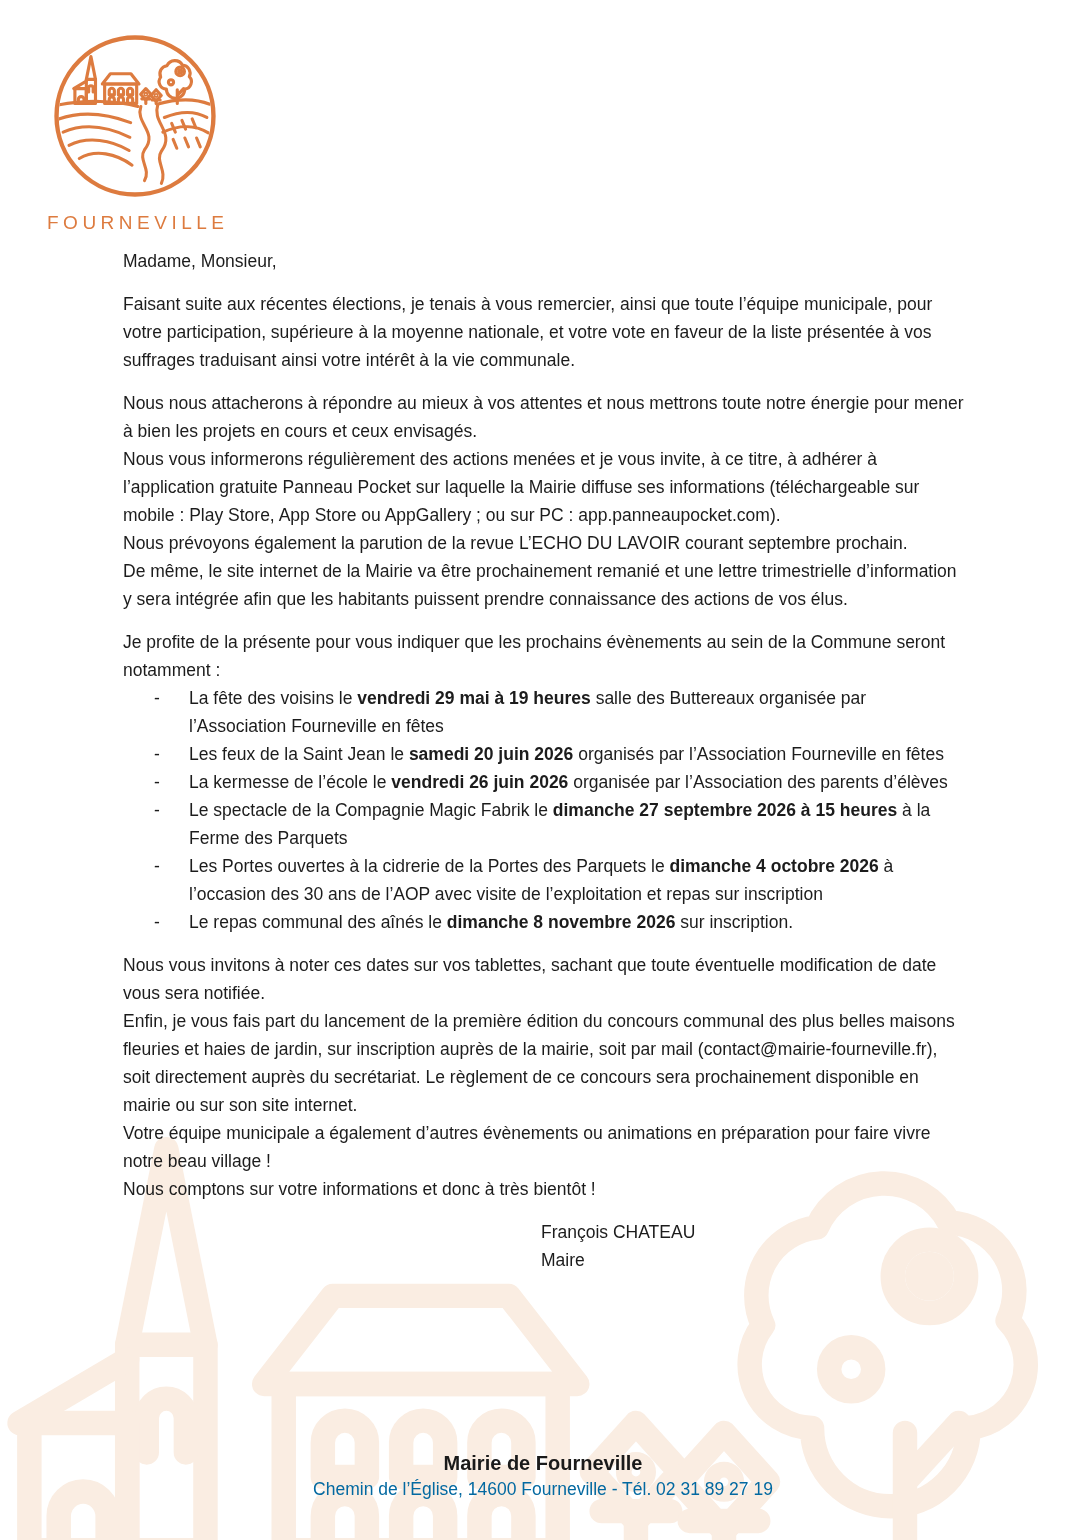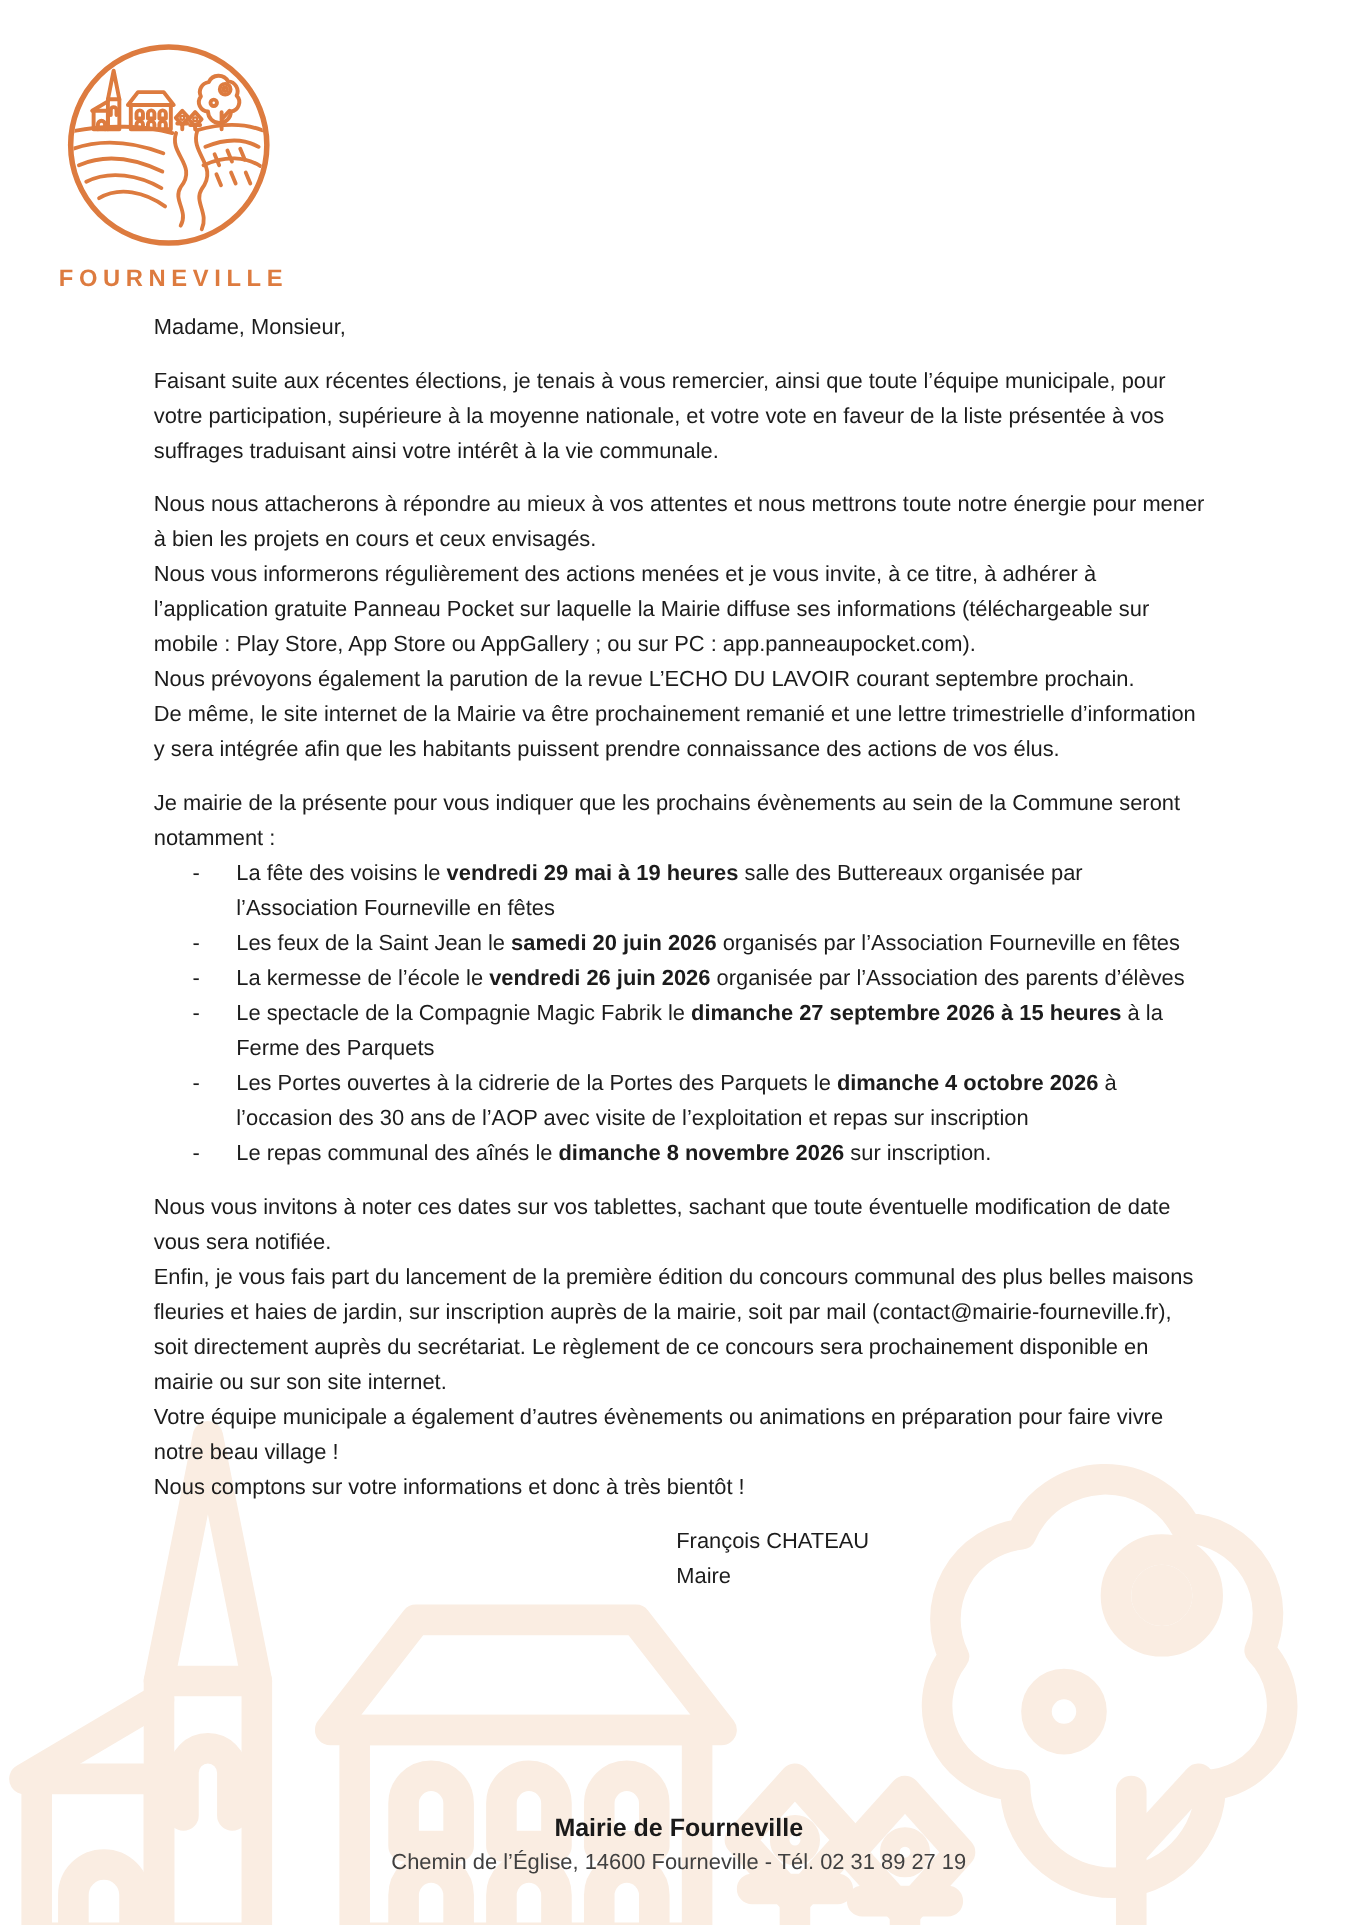--- a/index.html
+++ b/index.html
@@ -16,21 +16,21 @@
     position:absolute;left:0;bottom:0;width:1086px;height:430px;
     color:#FAEDE2;z-index:0;pointer-events:none;
   }
   .watermark svg{display:block;width:100%;height:100%;}
 
   
   .logo-block{position:absolute;left:47px;top:28px;width:176px;z-index:2;}
   .logo-mark{width:176px;height:176px;color:#DD7B3F;}
   .logo-text{
     margin-top:4px;text-align:center;color:#DD7B3F;
-    font-size:19px;font-weight:700;letter-spacing:4.5px;
+    font-size:19px;font-weight:400;letter-spacing:4.5px;
     white-space:nowrap;
   }
   .date-block{
     position:absolute;left:740px;top:121px;z-index:2;
     font-size:17.5px;line-height:28px;
   }
 
   
   .letter{
     position:absolute;left:123px;top:247px;width:845px;z-index:2;
@@ -44,21 +44,21 @@
   ul.events li{position:relative;padding-left:66px;}
   ul.events li .dash{position:absolute;left:31px;top:0;}
 
   .signature{margin-top:15px;margin-left:418px;}
 
   
   .footer{
     position:absolute;left:0;top:1450px;width:1086px;text-align:center;z-index:2;
   }
   .footer .footer-name{font-size:20px;font-weight:700;color:#1a1a1a;line-height:26px;}
-  .footer .footer-address{font-size:17.5px;color:#404040;line-height:26px;}
+  .footer .footer-address{font-size:17.5px;color:#0369a1;line-height:26px;}
 
   .defs-hidden{position:absolute;width:0;height:0;overflow:hidden;}
 </style>
 </head>
 <body>
 
 <svg class="defs-hidden" aria-hidden="true">
   <defs>
     <g id="village-scene" fill="none" stroke="currentColor" stroke-linecap="round" stroke-linejoin="round">
 
@@ -133,21 +133,21 @@
   <div class="letter">
     <p>Madame, Monsieur,</p>
 
     <p class="gap">Faisant suite aux récentes élections, je tenais à vous remercier, ainsi que toute l’équipe municipale, pour votre participation, supérieure à la moyenne nationale, et votre vote en faveur de la liste présentée à vos suffrages traduisant ainsi votre intérêt à la vie communale.</p>
 
     <p class="gap">Nous nous attacherons à répondre au mieux à vos attentes et nous mettrons toute notre énergie pour mener à bien les projets en cours et ceux envisagés.</p>
     <p>Nous vous informerons régulièrement des actions menées et je vous invite, à ce titre, à adhérer à l’application gratuite Panneau Pocket sur laquelle la Mairie diffuse ses informations (téléchargeable sur mobile : Play Store, App Store ou AppGallery ; ou sur PC : app.panneaupocket.com).</p>
     <p>Nous prévoyons également la parution de la revue L’ECHO DU LAVOIR courant septembre prochain.</p>
     <p>De même, le site internet de la Mairie va être prochainement remanié et une lettre trimestrielle d’information y sera intégrée afin que les habitants puissent prendre connaissance des actions de vos élus.</p>
 
-    <p class="gap">Je mairie de la présente pour vous indiquer que les prochains évènements au sein de la Commune seront notamment :</p>
+    <p class="gap">Je profite de la présente pour vous indiquer que les prochains évènements au sein de la Commune seront notamment :</p>
 
     <ul class="events">
       <li>
         <span class="dash">-</span><span>La fête des voisins le </span><b>vendredi 29 mai à 19 heures</b><span> salle des Buttereaux organisée par l’Association Fourneville en fêtes</span>
       </li>
       <li>
         <span class="dash">-</span><span>Les feux de la Saint Jean le </span><b>samedi 20 juin 2026</b><span> organisés par l’Association Fourneville en fêtes</span>
       </li>
       <li>
         <span class="dash">-</span><span>La kermesse de l’école le </span><b>vendredi 26 juin 2026</b><span> organisée par l’Association des parents d’élèves</span>

